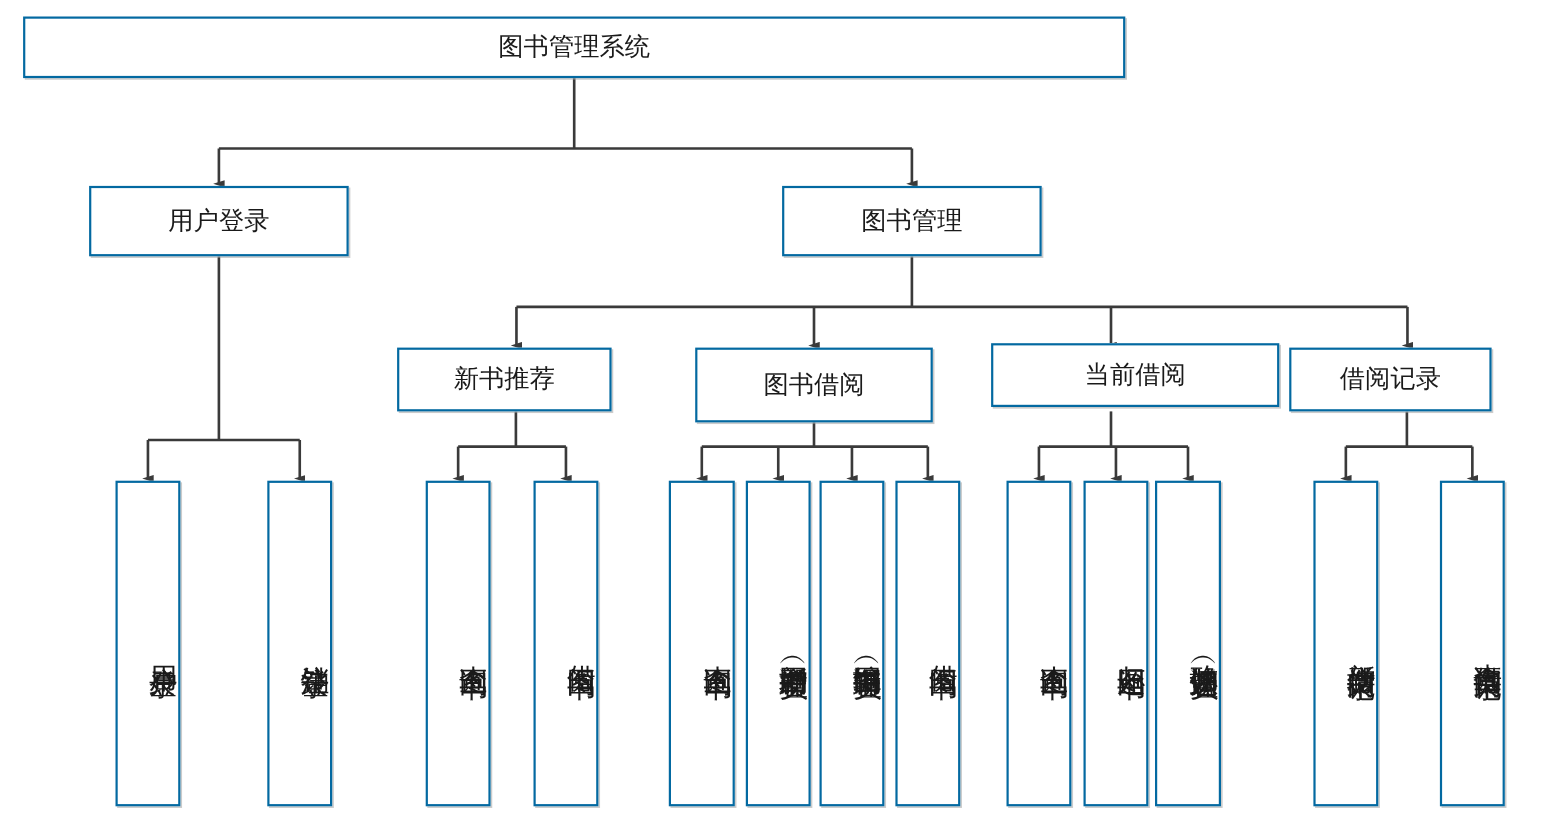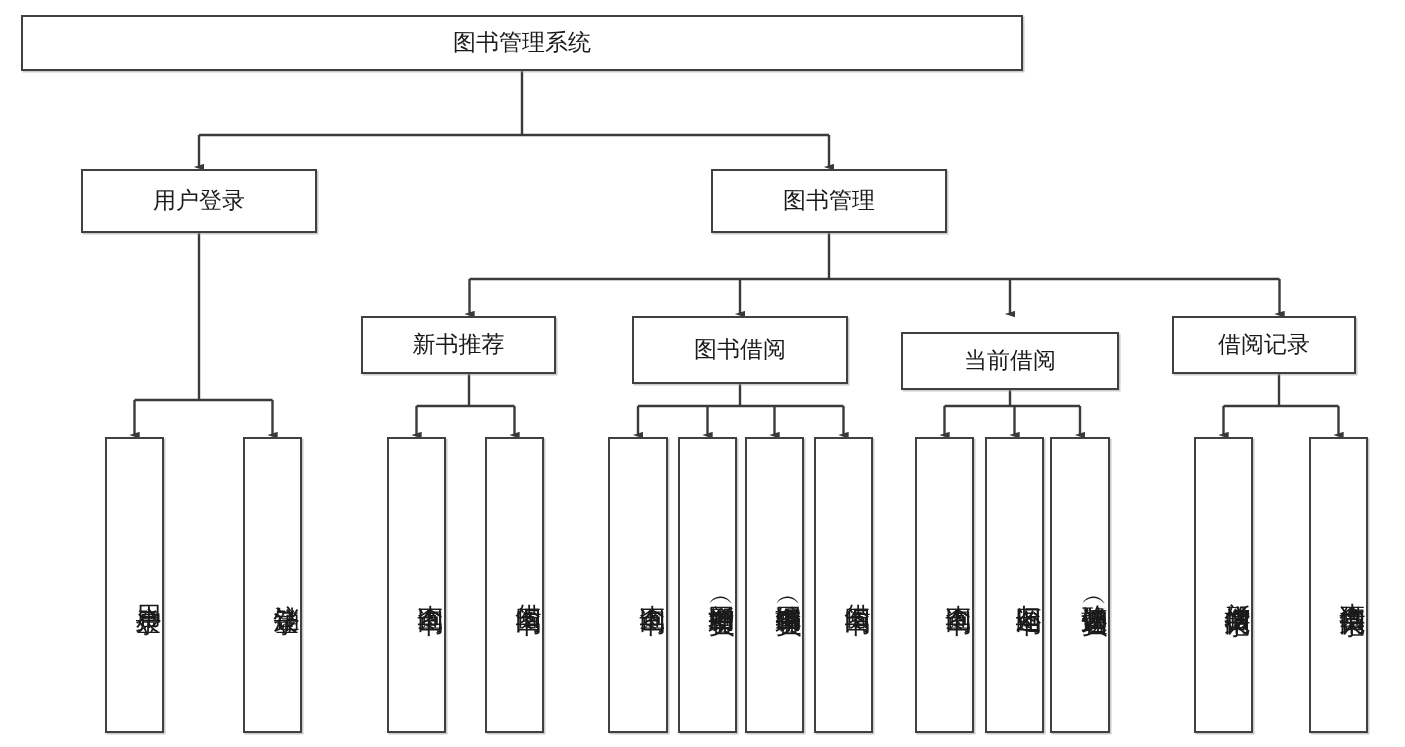--- a/index.html
+++ b/index.html
@@ -22,21 +22,21 @@
     position: absolute;
     left: 0;
     top: 0;
     width: 1405px;
     height: 747px;
   }
   .node-box {
     position: absolute;
     box-sizing: border-box;
     background: #ffffff;
-    border: 2px solid #404040;
+    border: 2px solid #0369a1;
     display: flex;
     align-items: center;
     justify-content: center;
     color: #1a1a1a;
     box-shadow: 1.5px 1.5px 0 0 rgba(160,160,160,0.55);
   }
   .node-label {
     display: block;
     text-align: center;
     line-height: 1.18;
@@ -133,21 +133,21 @@
       </div>
       <div class="node-box node-level2" style="left: 711px; top: 169px; width: 236px; height: 64px; align-items: center;">
         <span class="node-label">图书管理</span>
       </div>
       <div class="node-box node-level3" style="left: 361px; top: 316px; width: 195px; height: 58px;">
         <span class="node-label">新书推荐</span>
       </div>
       <div class="node-box node-level3" style="left: 632px; top: 316px; width: 216px; height: 68px;">
         <span class="node-label">图书借阅</span>
       </div>
-      <div class="node-box node-level3" style="left: 901px; top: 332px; width: 218px; height: 58px; align-items: center;">
+      <div class="node-box node-level3" style="left: 901px; top: 312px; width: 262px; height: 58px; align-items: center;">
         <span class="node-label">当前借阅</span>
       </div>
       <div class="node-box node-level3" style="left: 1172px; top: 316px; width: 184px; height: 58px;">
         <span class="node-label">借阅记录</span>
       </div>
       <div class="node-box node-leaf" style="left: 105px; top: 437px; width: 59px; height: 296px;">
         <span class="node-label">用户登录</span>
       </div>
       <div class="node-box node-leaf" style="left: 243px; top: 437px; width: 59px; height: 296px;">
         <span class="node-label">注销登录</span>

